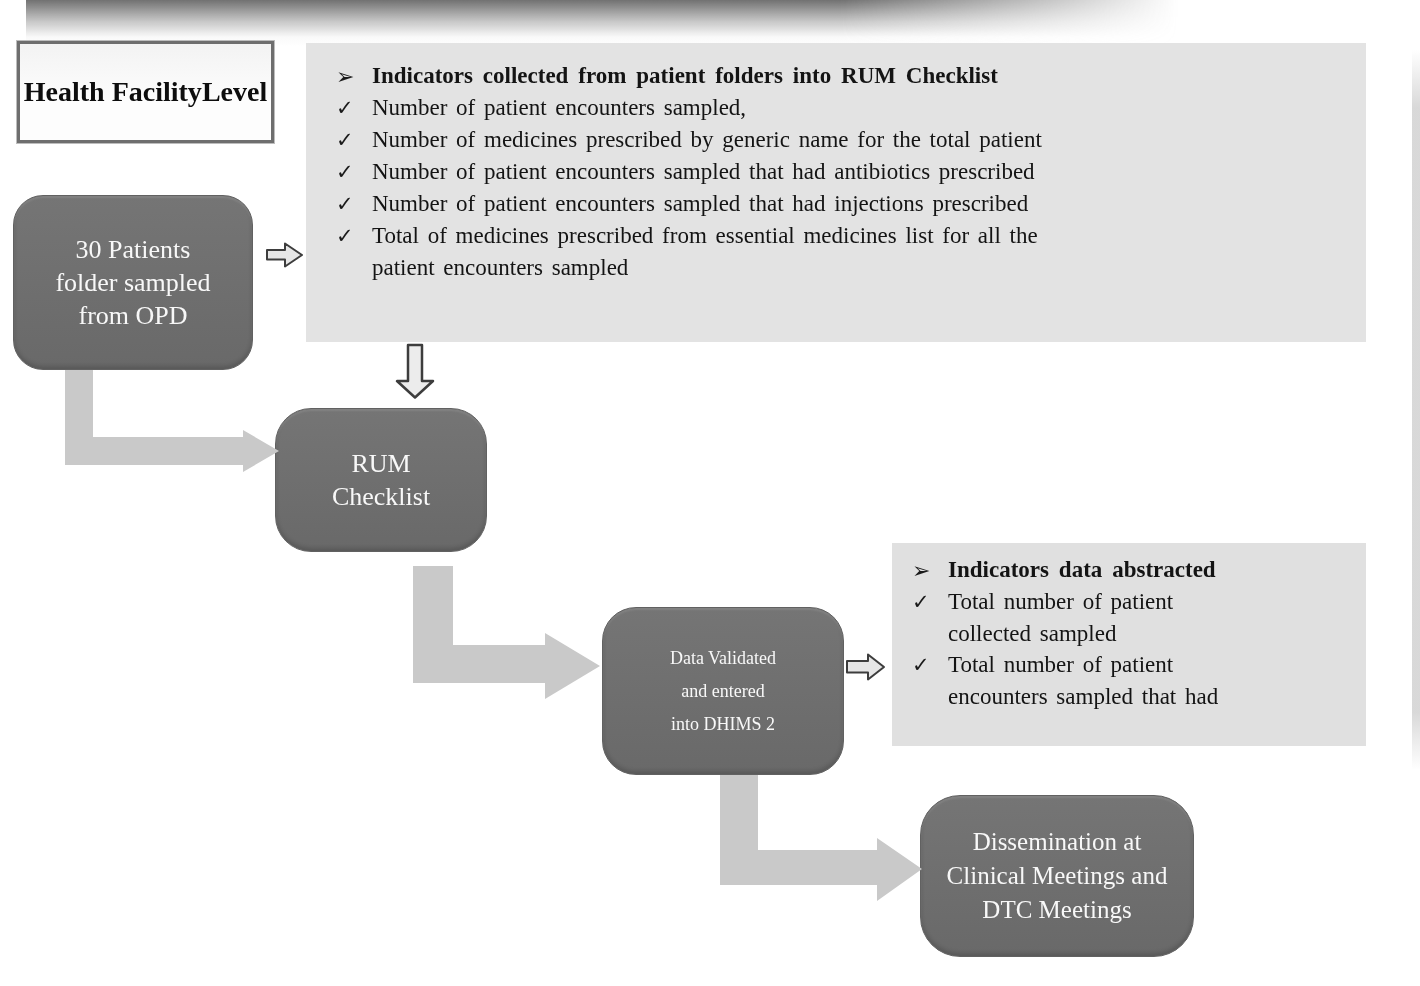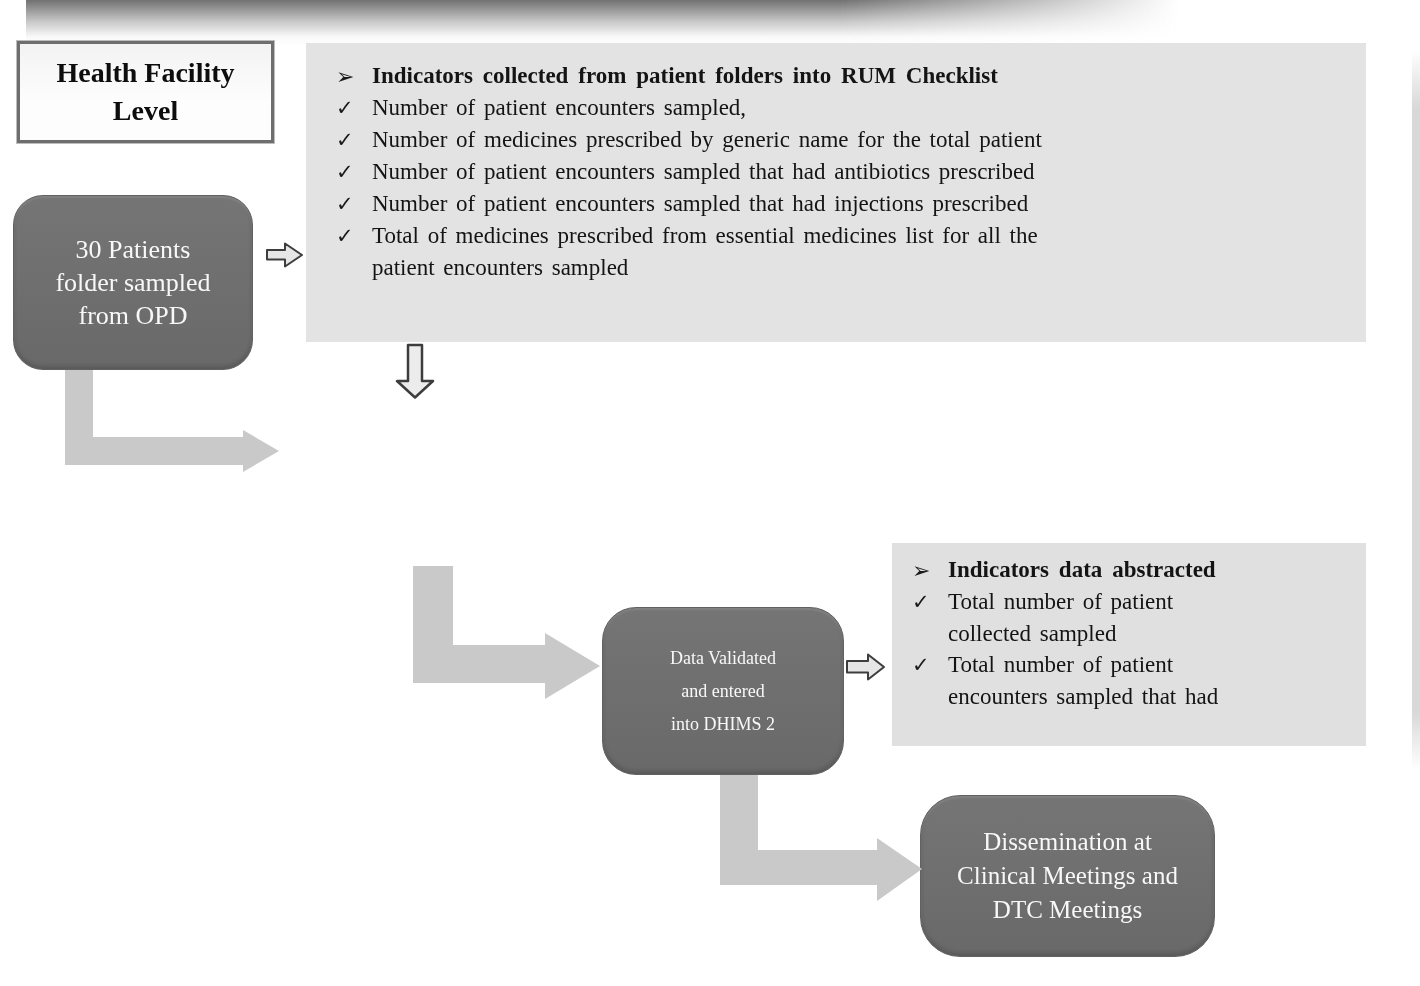--- a/index.html
+++ b/index.html
@@ -18,21 +18,21 @@
   .edge-shade {
     position:absolute; right:0; top:50px; width:8px; height:720px;
     background:linear-gradient(to bottom, rgba(180,180,180,0) 0%, rgba(185,185,185,0.55) 8%, rgba(185,185,185,0.55) 92%, rgba(185,185,185,0) 100%);
   }
 
   
   .hf-box {
     position:absolute; left:17px; top:41px; width:251px; height:96px;
     border:3px solid #6e6e6e; outline:1px solid #bdbdbd;
     background:linear-gradient(180deg,#f3f3f3 0%,#fdfdfd 60%);
-    display:flex; flex-direction:column; align-items:center; justify-content:center;
+    display:flex; flex-direction:row; align-items:center; justify-content:center;
     font-weight:bold; font-size:28px; line-height:38px; text-align:center;
     color:#0d0d0d;
   }
 
   
   .panel { position:absolute; background:#e3e3e3; }
   .panel-top  { left:306px; top:43px;  width:1060px; height:299px; padding:17px 24px 0 30px; box-sizing:border-box; }
   .panel-eval { left:892px; top:543px; width:474px;  height:203px; padding:11px 14px 0 20px; box-sizing:border-box; background:#e0e0e0; }
   .p-row { display:flex; align-items:flex-start; font-size:23px; line-height:31px; }
   .panel-eval .p-row { line-height:31px; }
@@ -45,21 +45,21 @@
   .node {
     position:absolute; background:linear-gradient(180deg,#757575,#696969);
     border:1px solid #616161; box-sizing:border-box;
     box-shadow:inset 0 2px 2px rgba(255,255,255,0.10), inset 0 -3px 4px rgba(0,0,0,0.16);
     color:#f8f8f8; display:flex; flex-direction:column; align-items:center; justify-content:center;
     text-align:center;
   }
   .node-patients      { left:13px;  top:195px; width:240px; height:175px; border-radius:30px; font-size:26px; line-height:33px; }
   .node-rum           { left:275px; top:408px; width:212px; height:144px; border-radius:36px; font-size:26px; line-height:33px; }
   .node-dhims         { left:602px; top:607px; width:242px; height:168px; border-radius:34px; font-size:18px; line-height:33px; }
-  .node-dissemination { left:920px; top:795px; width:295px; height:162px; border-radius:40px; font-size:25px; line-height:34px; }
+  .node-dissemination { left:920px; top:795px; width:274px; height:162px; border-radius:40px; font-size:25px; line-height:34px; }
 
   .arrows { position:absolute; left:0; top:0; pointer-events:none; }
 </style>
 </head>
 <body>
 
 <div class="canvas">
 
   <div class="top-shade"></div>
   <div class="edge-shade"></div>
@@ -122,20 +122,24 @@
       <span class="p-text">encounters sampled that had</span>
     </div>
   </div>
 
   <div class="node node-patients">
     <div>30 Patients</div>
     <div>folder sampled</div>
     <div>from OPD</div>
   </div>
 
+  <div class="node node-rum">
+    <div>RUM</div>
+    <div>Checklist</div>
+  </div>
 
   <div class="node node-dhims">
     <div>Data Validated</div>
     <div>and entered</div>
     <div>into DHIMS 2</div>
   </div>
 
   <div class="node node-dissemination">
     <div>Dissemination at</div>
     <div>Clinical Meetings and</div>

